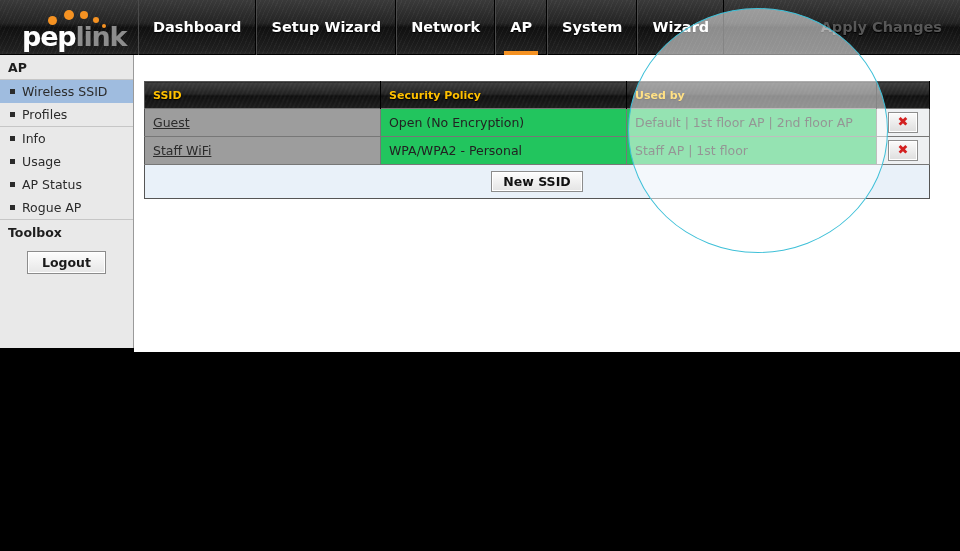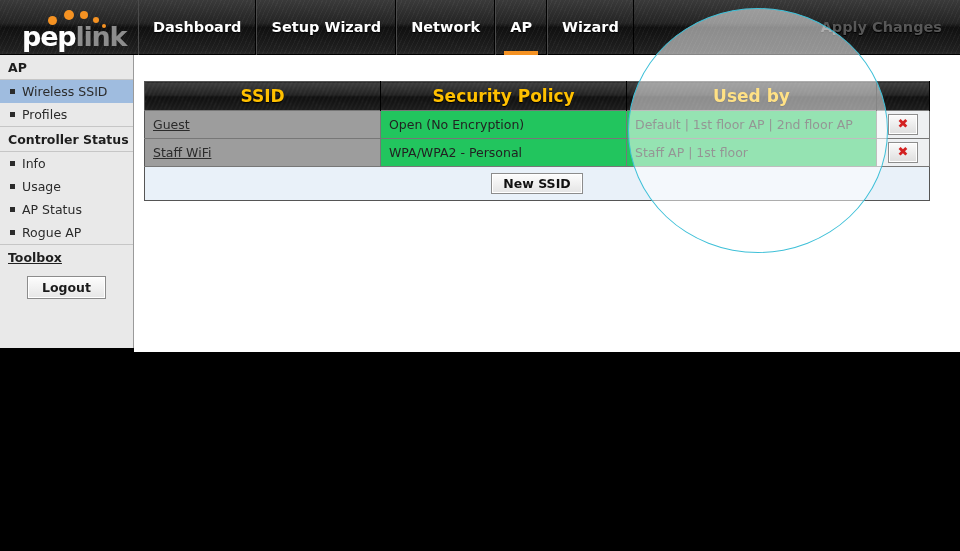--- a/index.html
+++ b/index.html
@@ -96,21 +96,21 @@
     position:absolute;left:10px;top:26px;width:785px;
     border-collapse:collapse;
     border:1px solid #555;
     table-layout:fixed;
   }
   .ssid-table th{
     background:#1b1b1b;
     background-image:
       repeating-linear-gradient(115deg, rgba(255,255,255,.055) 0px, rgba(255,255,255,.055) 1px, rgba(0,0,0,0) 1px, rgba(0,0,0,0) 4px),
       linear-gradient(to bottom,#3d3d3d 0%,#222 45%,#101010 52%,#1d1d1d 100%);
-    color:#ffc000;font-size:17px;font-weight:bold;text-align:center;
+    color:#ffc000;font-size:11px;font-weight:bold;text-align:left;
     padding:4px 8px;height:18px;
     border-right:1px solid #000;
     text-shadow:0 1px 1px #000;
   }
   .ssid-table td{
     font-size:12.5px;color:#222;
     padding:5px 8px;
     border-top:1px solid #777;
     border-right:1px solid #777;
     vertical-align:middle;
@@ -259,55 +259,55 @@
     <span class="logo-word">
       <span class="logo-pep">pep</span><span class="logo-link">link</span>
     </span>
   </div>
 
   <div class="nav-items">
     <div class="nav-item first">Dashboard</div>
     <div class="nav-item">Setup Wizard</div>
     <div class="nav-item">Network</div>
     <div class="nav-item active">AP</div>
+    <div class="nav-item">System</div>
     <div class="nav-item">Wizard</div>
   </div>
 
   <div class="apply-changes">Apply Changes</div>
 </div>
 
 <div class="sidebar">
 
   <div class="side-group">
     <div class="side-head">AP</div>
     <div class="side-item selected">
       <span class="bullet"></span><span>Wireless SSID</span>
     </div>
     <div class="side-item">
       <span class="bullet"></span><span>Profiles</span>
     </div>
   </div>
 
   <div class="side-group">
-    <div class="side-head">Controller Status</div>
     <div class="side-item">
       <span class="bullet"></span><span>Info</span>
     </div>
     <div class="side-item">
       <span class="bullet"></span><span>Usage</span>
     </div>
     <div class="side-item">
       <span class="bullet"></span><span>AP Status</span>
     </div>
     <div class="side-item">
       <span class="bullet"></span><span>Rogue AP</span>
     </div>
   </div>
 
-  <div class="side-group" style="border-bottom:none;text-decoration:underline;">
+  <div class="side-group" style="border-bottom:none;">
     <div class="side-head" style="border-bottom:none;">Toolbox</div>
     <div class="side-foot">
       <span class="logout-btn">Logout</span>
     </div>
   </div>
 </div>
 
 <div class="content">
 
   <table class="ssid-table">

